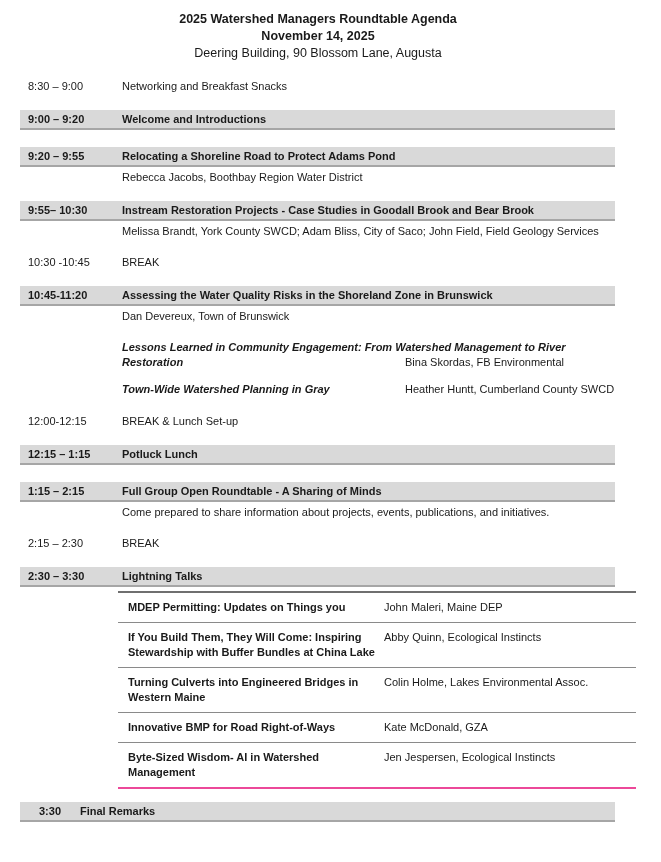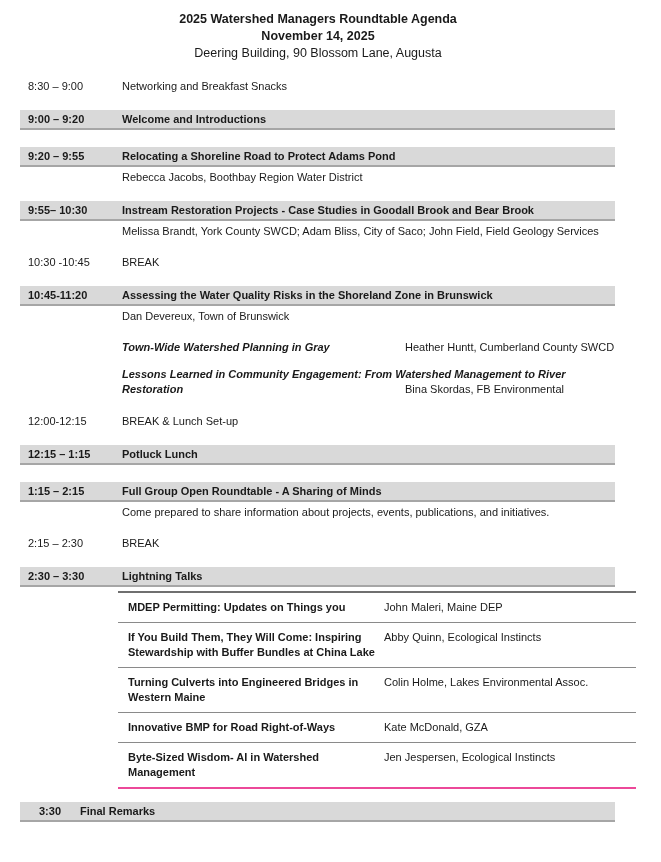--- a/index.html
+++ b/index.html
@@ -69,27 +69,27 @@
       </div>
       <div class="row">
         <div class="row-line"><div class="time" style="display: inline;">10:30 -10:45</div><div class="row-title" style="display: inline;">BREAK</div></div>
       </div>
       <div class="row banded">
         <div class="row-line"><div class="time" style="display: inline;">10:45-11:20</div><div class="row-title" style="display: inline;">Assessing the Water Quality Risks in the Shoreland Zone in Brunswick</div></div>
         <div class="speakers">Dan Devereux, Town of Brunswick</div>
       </div>
       <div class="row banded">
         <div class="session">
-          <div class="session-title-line">Town-Wide Watershed Planning in Gray</div>
-          <div class="session-speaker">Heather Huntt, Cumberland County SWCD</div>
-        </div>
-        <div class="session">
           <div class="session-title-line">Lessons Learned in Community Engagement: From Watershed Management to River</div>
           <div class="session-title-line">Restoration</div>
           <div class="session-speaker">Bina Skordas, FB Environmental</div>
+        </div>
+        <div class="session">
+          <div class="session-title-line">Town-Wide Watershed Planning in Gray</div>
+          <div class="session-speaker">Heather Huntt, Cumberland County SWCD</div>
         </div>
       </div>
       <div class="row">
         <div class="row-line"><div class="time" style="display: inline;">12:00-12:15</div><div class="row-title" style="display: inline;">BREAK &amp; Lunch Set-up</div></div>
       </div>
       <div class="row banded">
         <div class="row-line"><div class="time" style="display: inline;">12:15 – 1:15</div><div class="row-title" style="display: inline;">Potluck Lunch</div></div>
       </div>
       <div class="row banded">
         <div class="row-line"><div class="time" style="display: inline;">1:15 – 2:15</div><div class="row-title" style="display: inline;">Full Group Open Roundtable - A Sharing of Minds</div></div>

